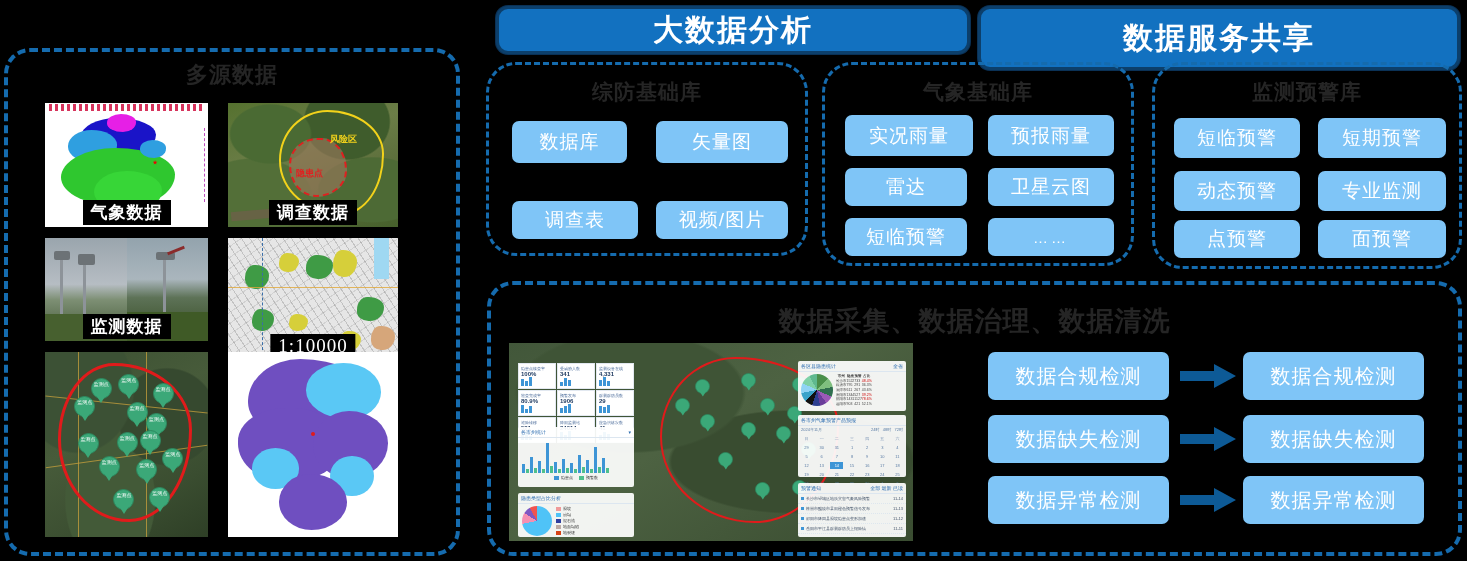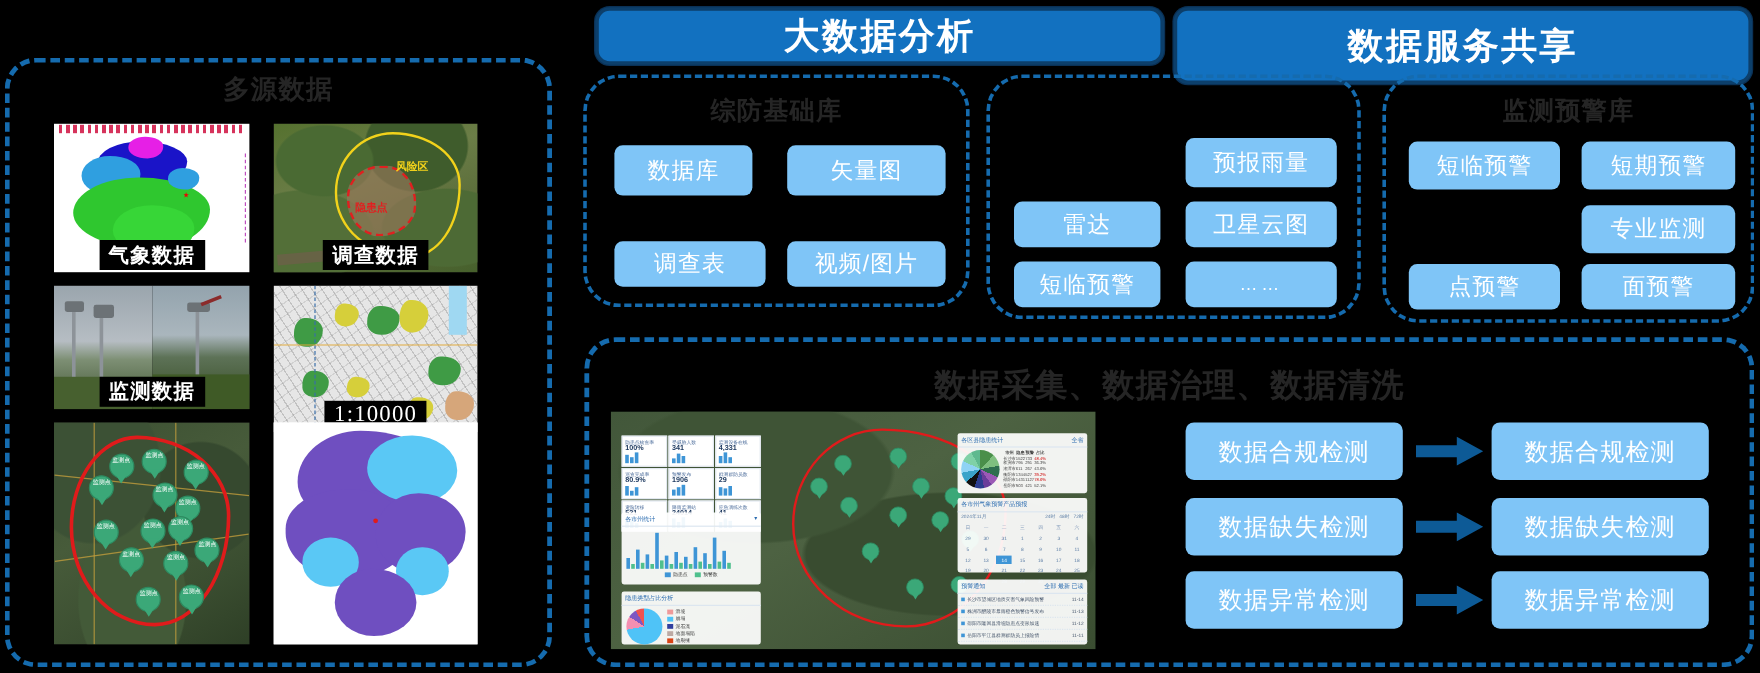--- a/index.html
+++ b/index.html
@@ -349,30 +349,33 @@
   <div class="banner" style="left:978px; top:6px; width:482px; height:64px;">数据服务共享</div>
 
   <div class="dashed sm" style="left:486px; top:62px; width:322px; height:194px;"></div>
   <div class="panel-title" style="left:486px; top:78px; width:322px; font-size:21px;">综防基础库</div>
   <div class="chip" style="left:512px; top:121px; width:115px; height:42px;">数据库</div>
   <div class="chip" style="left:656px; top:121px; width:132px; height:42px;">矢量图</div>
   <div class="chip" style="left:512px; top:201px; width:126px; height:38px;">调查表</div>
   <div class="chip" style="left:656px; top:201px; width:132px; height:38px;">视频/图片</div>
 
   <div class="dashed sm" style="left:822px; top:62px; width:312px; height:204px;"></div>
+  <div class="panel-title" style="left:822px; top:78px; width:312px; font-size:21px;">气象基础库</div>
+  <div class="chip" style="left:845px; top:115px; width:128px; height:41px;">实况雨量</div>
   <div class="chip" style="left:988px; top:115px; width:126px; height:41px;">预报雨量</div>
   <div class="chip" style="left:845px; top:168px; width:122px; height:38px;">雷达</div>
   <div class="chip" style="left:988px; top:168px; width:126px; height:38px;">卫星云图</div>
   <div class="chip" style="left:845px; top:218px; width:122px; height:38px;">短临预警</div>
   <div class="chip dots" style="left:988px; top:218px; width:126px; height:38px;">……</div>
 
   <div class="dashed sm" style="left:1152px; top:62px; width:310px; height:207px;"></div>
   <div class="panel-title" style="left:1152px; top:78px; width:310px; font-size:21px;">监测预警库</div>
   <div class="chip" style="left:1174px; top:118px; width:126px; height:40px;">短临预警</div>
   <div class="chip" style="left:1318px; top:118px; width:128px; height:40px;">短期预警</div>
+  <div class="chip" style="left:1174px; top:171px; width:126px; height:40px;">动态预警</div>
   <div class="chip" style="left:1318px; top:171px; width:128px; height:40px;">专业监测</div>
   <div class="chip" style="left:1174px; top:220px; width:126px; height:38px;">点预警</div>
   <div class="chip" style="left:1318px; top:220px; width:128px; height:38px;">面预警</div>
 
   <div class="dashed" style="left:487px; top:281px; width:975px; height:275px;"></div>
   <div class="panel-title" style="left:487px; top:303px; width:975px; font-size:27px;">数据采集、数据治理、数据清洗</div>
 
   <div class="dash" style="left:509px; top:343px; width:404px; height:198px;">
     <div class="mapbg"></div>
 

